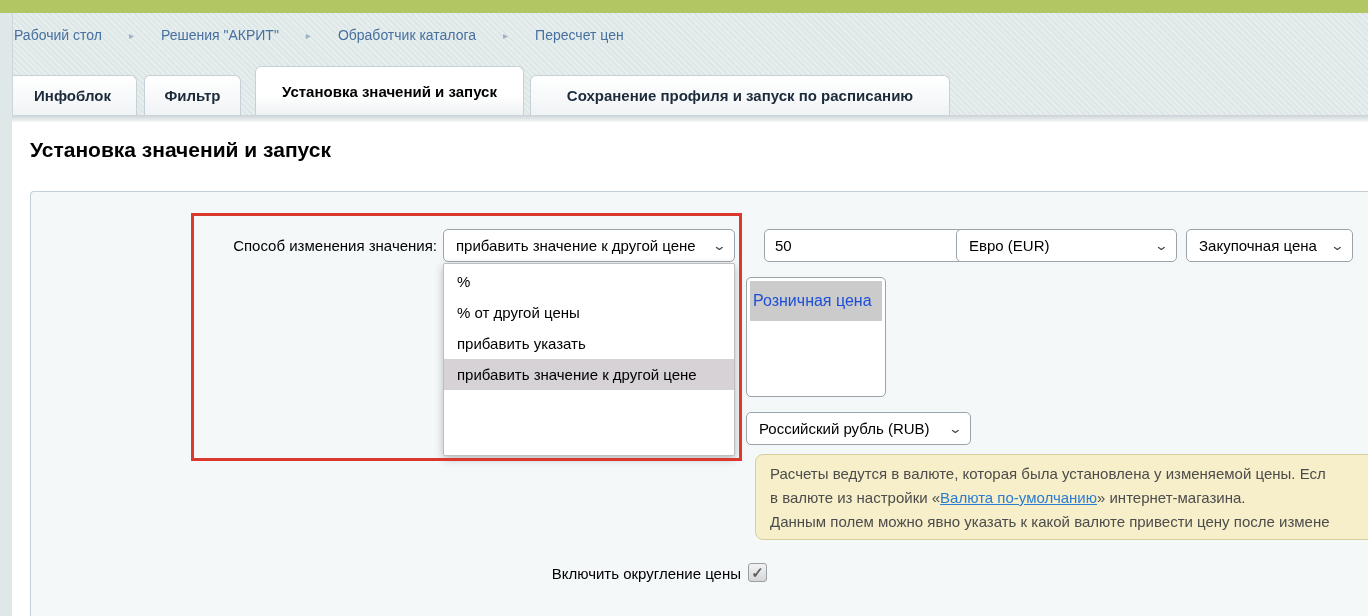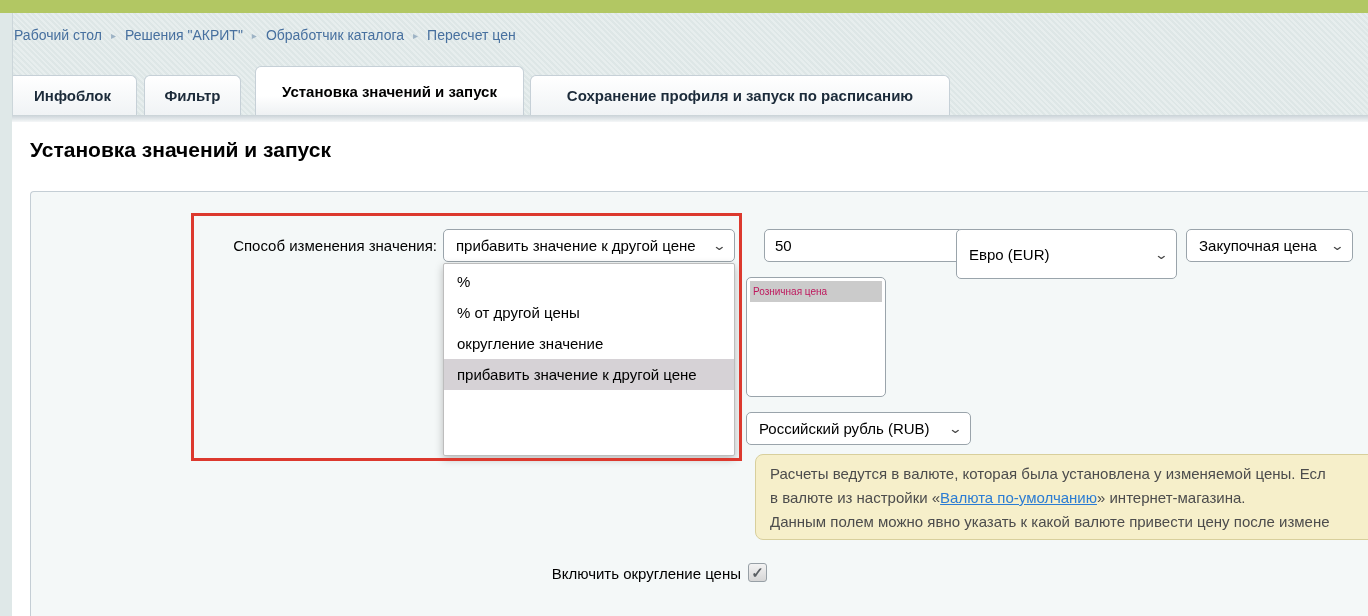--- a/index.html
+++ b/index.html
@@ -9,21 +9,21 @@
     font-family:"Liberation Sans", sans-serif;
     background:#ffffff;
     position:relative;
   }
   .abs{position:absolute;}
   
   #green-bar{left:0;top:0;width:1368px;height:13px;background:#b2c763;}
   #header{left:0;top:13px;width:1368px;height:102px;
     background:#e2eaea;
     background-image:repeating-linear-gradient(45deg, rgba(255,255,255,.18) 0 2px, rgba(190,205,205,.12) 2px 4px);}
-  #breadcrumb{left:14px;top:26px;height:18px;display:flex;align-items:center;gap:9px;
+  #breadcrumb{left:14px;top:26px;height:18px;display:flex;align-items:center;gap:27px;
     font-size:14px;color:#47709f;white-space:nowrap;}
   .crumb{color:#47709f;cursor:pointer;}
   .crumb-sep{color:#9db3c5;font-size:10px;}
   
   .tab{box-sizing:border-box;border:1px solid #c6d0d7;border-bottom:none;
     border-radius:6px 6px 0 0;
     background:linear-gradient(#ffffff,#f0f3f5);
     display:flex;align-items:center;justify-content:center;
     font-size:15px;font-weight:600;color:#1c2b3a;cursor:pointer;white-space:nowrap;text-align:right;}
   #tab-0{left:8px;top:75px;width:129px;height:40px;}
@@ -48,33 +48,33 @@
   .form-label{font-size:15px;color:#000;white-space:nowrap;}
   #method-label{left:190px;top:237px;width:247px;text-align:right;}
   .ctl{box-sizing:border-box;background:#fff;border:1px solid #9aa4ab;border-radius:5px;
     font-size:15px;color:#000;display:flex;align-items:center;white-space:nowrap;}
   .select{justify-content:space-between;padding:0 9px 0 12px;cursor:pointer;}
   .chev{color:#444;font-size:13px;line-height:1;transform:scaleX(1.35);}
   #method-select{left:443px;top:229px;width:292px;height:33px;}
   #value-input{left:764px;top:229px;width:202px;height:33px;padding:0 0 0 10px;
     box-sizing:border-box;background:#fff;border:1px solid #9aa4ab;border-radius:5px;
     font-size:15px;color:#000;font-family:"Liberation Sans",sans-serif;outline:none;}
-  #currency-select{left:956px;top:229px;width:221px;height:50px;}
+  #currency-select{left:956px;top:229px;width:221px;height:33px;}
   #price-type-select{left:1186px;top:229px;width:167px;height:33px;align-items:center;}
   
   #method-dropdown{left:443px;top:263px;width:292px;height:193px;background:#fff;
     border:1px solid #bdbdbd;border-radius:2px;box-shadow:0 3px 8px rgba(0,0,0,.25);
     z-index:40;box-sizing:border-box;padding-top:2px;}
   .dd-option{height:31px;display:flex;align-items:center;padding-left:13px;
     font-size:15px;color:#000;cursor:pointer;}
   .dd-option.highlighted{background:#d6d2d6;}
   
   #price-listbox{left:746px;top:277px;width:140px;height:120px;background:#fff;
     border:1px solid #9aa4ab;border-radius:5px;box-sizing:border-box;padding:3px;}
-  .lb-option{font-size:10px;color:#be185d;background:#cbcbcb;padding:5px 3px;cursor:pointer;
+  .lb-option{font-size:16px;color:#1d4ed8;background:#cbcbcb;padding:11px 3px;cursor:pointer;
     white-space:nowrap;overflow:hidden;}
   #result-currency-select{left:746px;top:412px;width:225px;height:33px;}
   
   #info-box{left:755px;top:454px;width:810px;height:86px;background:#f6efca;
     border:1px solid #d8cf9c;border-radius:8px;box-sizing:border-box;
     padding:7px 14px;font-size:15px;color:#4c4c4c;line-height:24px;white-space:nowrap;}
   #info-box a{color:#2b7cd3;text-decoration:underline;cursor:pointer;}
   
   #rounding-label{left:400px;top:565px;width:341px;text-align:right;font-weight:400;}
   #rounding-checkbox{left:748px;top:563px;width:19px;height:19px;box-sizing:border-box;
@@ -115,21 +115,21 @@
 <div class="abs form-label" id="method-label">Способ изменения значения:</div>
 
 <div class="abs ctl select" id="method-select">
   <span>прибавить значение к другой цене</span>
   <span class="chev">⌄</span>
 </div>
 
 <div class="abs" id="method-dropdown">
   <div class="dd-option">%</div>
   <div class="dd-option">% от другой цены</div>
-  <div class="dd-option">округление значение</div>
+  <div class="dd-option">прибавить указать</div>
   <div class="dd-option highlighted">прибавить значение к другой цене</div>
 </div>
 
 <input class="abs" id="value-input" value="50" style="">
 
 <div class="abs ctl select" id="currency-select">
   <span>Евро (EUR)</span>
   <span class="chev">⌄</span>
 </div>
 

